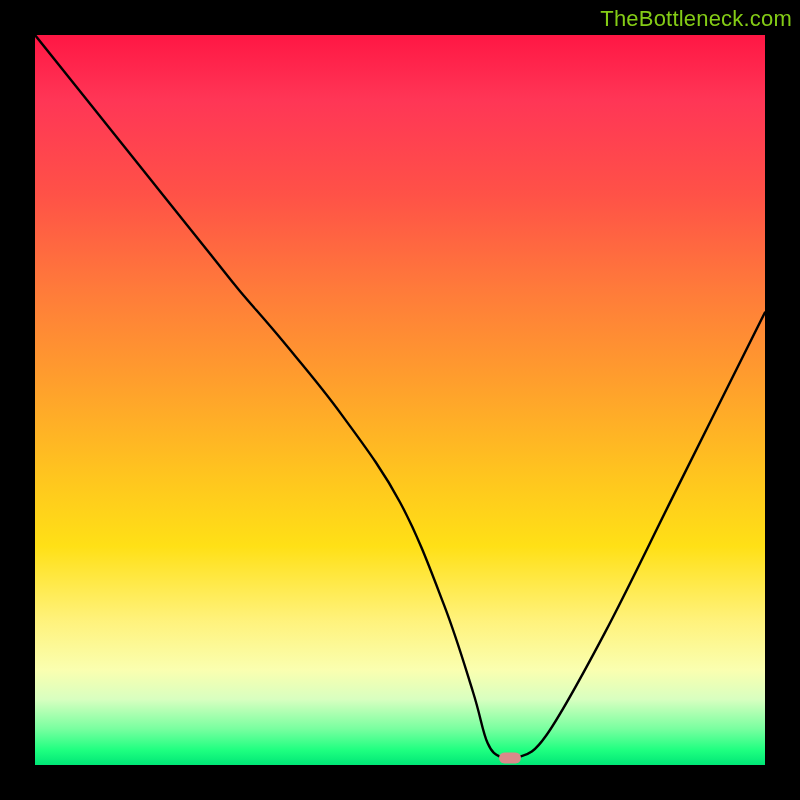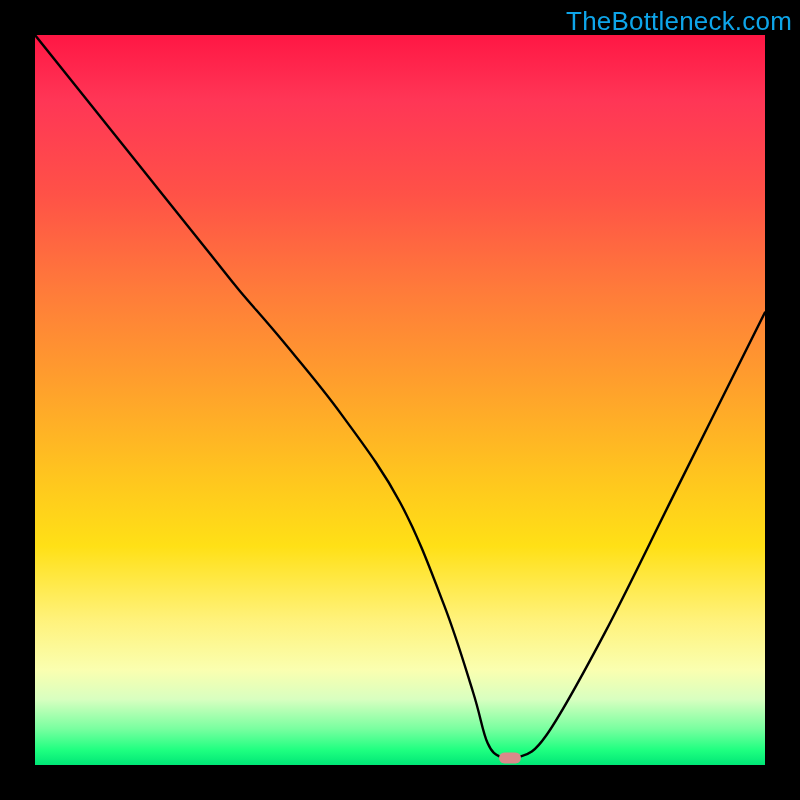--- a/index.html
+++ b/index.html
@@ -35,22 +35,22 @@
       #d8ffc0 91%,
       #7affa0 95%,
       #1eff80 98%,
       #00e676 100%);
   }
   .watermark {
     position: absolute;
     top: 6px;
     right: 8px;
     font-family: Arial, Helvetica, sans-serif;
-    font-size: 26px;
-    color: #0ea5e9;
+    font-size: 22px;
+    color: #84cc16;
     font-weight: 500;
     letter-spacing: 0.2px;
   }
   .curve {
     position: absolute;
     left: 35px;
     top: 35px;
     width: 730px;
     height: 730px;
     pointer-events: none;

